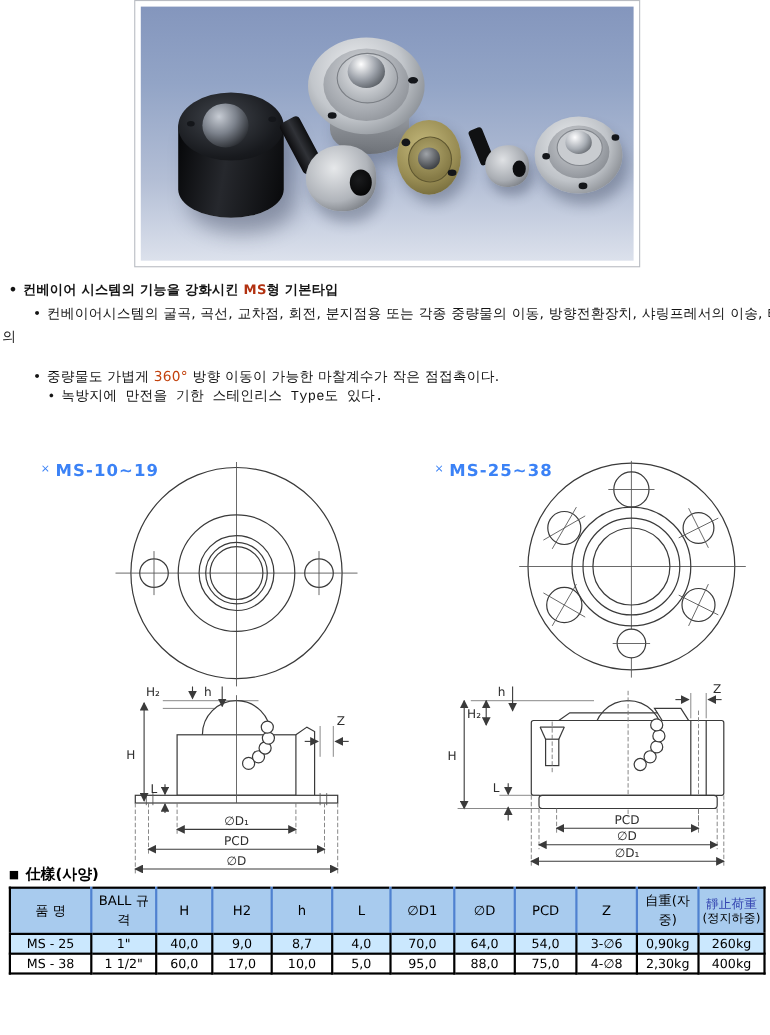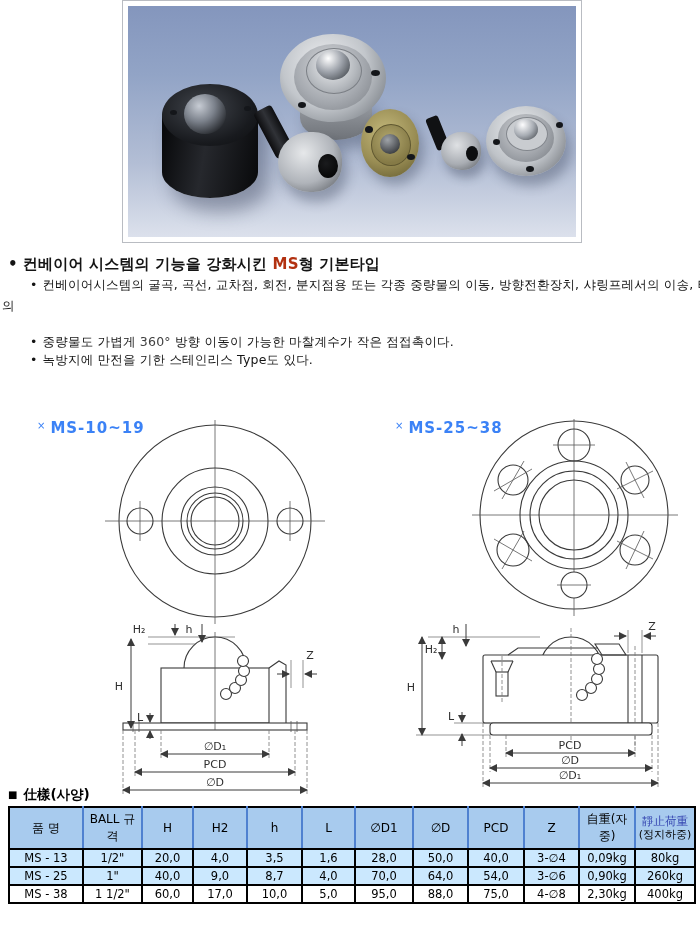--- a/index.html
+++ b/index.html
@@ -51,23 +51,23 @@
 
   .r-flange{left:358px;top:100px;width:80px;height:70px;
       background:radial-gradient(circle at 42% 36%,#eceef0,#bfc3c8 52%,#84888e 82%,#63676d);
       box-shadow:5px 10px 12px rgba(25,35,60,.3);}
   .r-mid{left:370px;top:108px;width:56px;height:48px;background:radial-gradient(circle at 44% 36%,#d5d7da,#9da1a7 60%,#75797f);}
   .r-ring{left:378px;top:111px;width:40px;height:32px;border:1px solid #83878d;background:#c9ccd0;}
   .r-ball{left:386px;top:113px;width:24px;height:21px;background:radial-gradient(circle at 36% 28%,#fdfdfe,#a8adb4 50%,#55595f 88%);}
 
   
   .intro-line{position:absolute;white-space:nowrap;font-size:12.5px;letter-spacing:.2px;color:#141414;}
-  .intro-title{font-weight:bold;font-size:15px;}
+  .intro-title{font-weight:bold;font-size:12px;}
   .hl{color:#b23110;font-weight:bold;}
-  .hl2{color:#404040;}
+  .hl2{color:#c2410c;}
   .blt{margin-right:5px;}
 
   
   .sec-head{position:absolute;font-weight:bold;font-size:13.5px;color:#000;white-space:nowrap;}
   .sq{font-size:10px;margin-right:6px;vertical-align:1px;}
 
   .draw-label{position:absolute;font-weight:bold;font-size:15px;letter-spacing:1px;color:#3b82f6;white-space:nowrap;}
   .xmark{font-size:10px;vertical-align:4px;margin-right:4px;font-weight:normal;}
 
   
@@ -139,21 +139,21 @@
   <div class="intro-line intro-title" style="left:8px;top:255px;">
     <span class="blt">•</span><span>컨베이어 시스템의 기능을 강화시킨 </span><span class="hl">MS</span><span>형 기본타입</span>
   </div>
   <div class="intro-line" style="left:30px;top:277px;">
     <span class="blt">•</span><span>컨베이어시스템의 굴곡, 곡선, 교차점, 회전, 분지점용 또는 각종 중량물의 이동, 방향전환장치, 샤링프레서의 이송, 터빈</span>
   </div>
   <div class="intro-line" style="left:2px;top:298px;">의</div>
   <div class="intro-line" style="left:30px;top:334px;">
     <span class="blt">•</span><span>중량물도 가볍게 </span><span class="hl2">360°</span><span> 방향 이동이 가능한 마찰계수가 작은 점접촉이다.</span>
   </div>
-  <div class="intro-line" style="left:30px;top:352px;">
+  <div class="intro-line" style="left:43px;top:352px;font-family:Liberation Mono, monospace;">
     <span class="blt">•</span><span>녹방지에 만전을 기한 스테인리스 Type도 있다.</span>
   </div>
 
 
   <div class="draw-label" style="left:37px;top:419px;">
     <span class="xmark">×</span><span>MS-10~19</span>
   </div>
   <div class="draw-label" style="left:395px;top:419px;">
     <span class="xmark">×</span><span>MS-25~38</span>
   </div>
@@ -345,34 +345,20 @@
         <th>Z</th>
         <th>自重(자중)</th>
         <th>
           <span class="lh1">靜止荷重</span>
           <span class="lh2">(정지하중)</span>
         </th>
       </tr>
     </thead>
     <tbody>
       <tr class="alt">
-        <td>MS - 13</td>
-          <td>1/2"</td>
-        <td>20,0</td>
-          <td>4,0</td>
-        <td>3,5</td>
-          <td>1,6</td>
-        <td>28,0</td>
-          <td>50,0</td>
-        <td>40,0</td>
-          <td>3-∅4</td>
-        <td>0,09kg</td>
-          <td>80kg</td>
-      </tr>
-      <tr class="alt">
         <td>MS - 25</td>
           <td>1"</td>
         <td>40,0</td>
           <td>9,0</td>
         <td>8,7</td>
           <td>4,0</td>
         <td>70,0</td>
           <td>64,0</td>
         <td>54,0</td>
           <td>3-∅6</td>

